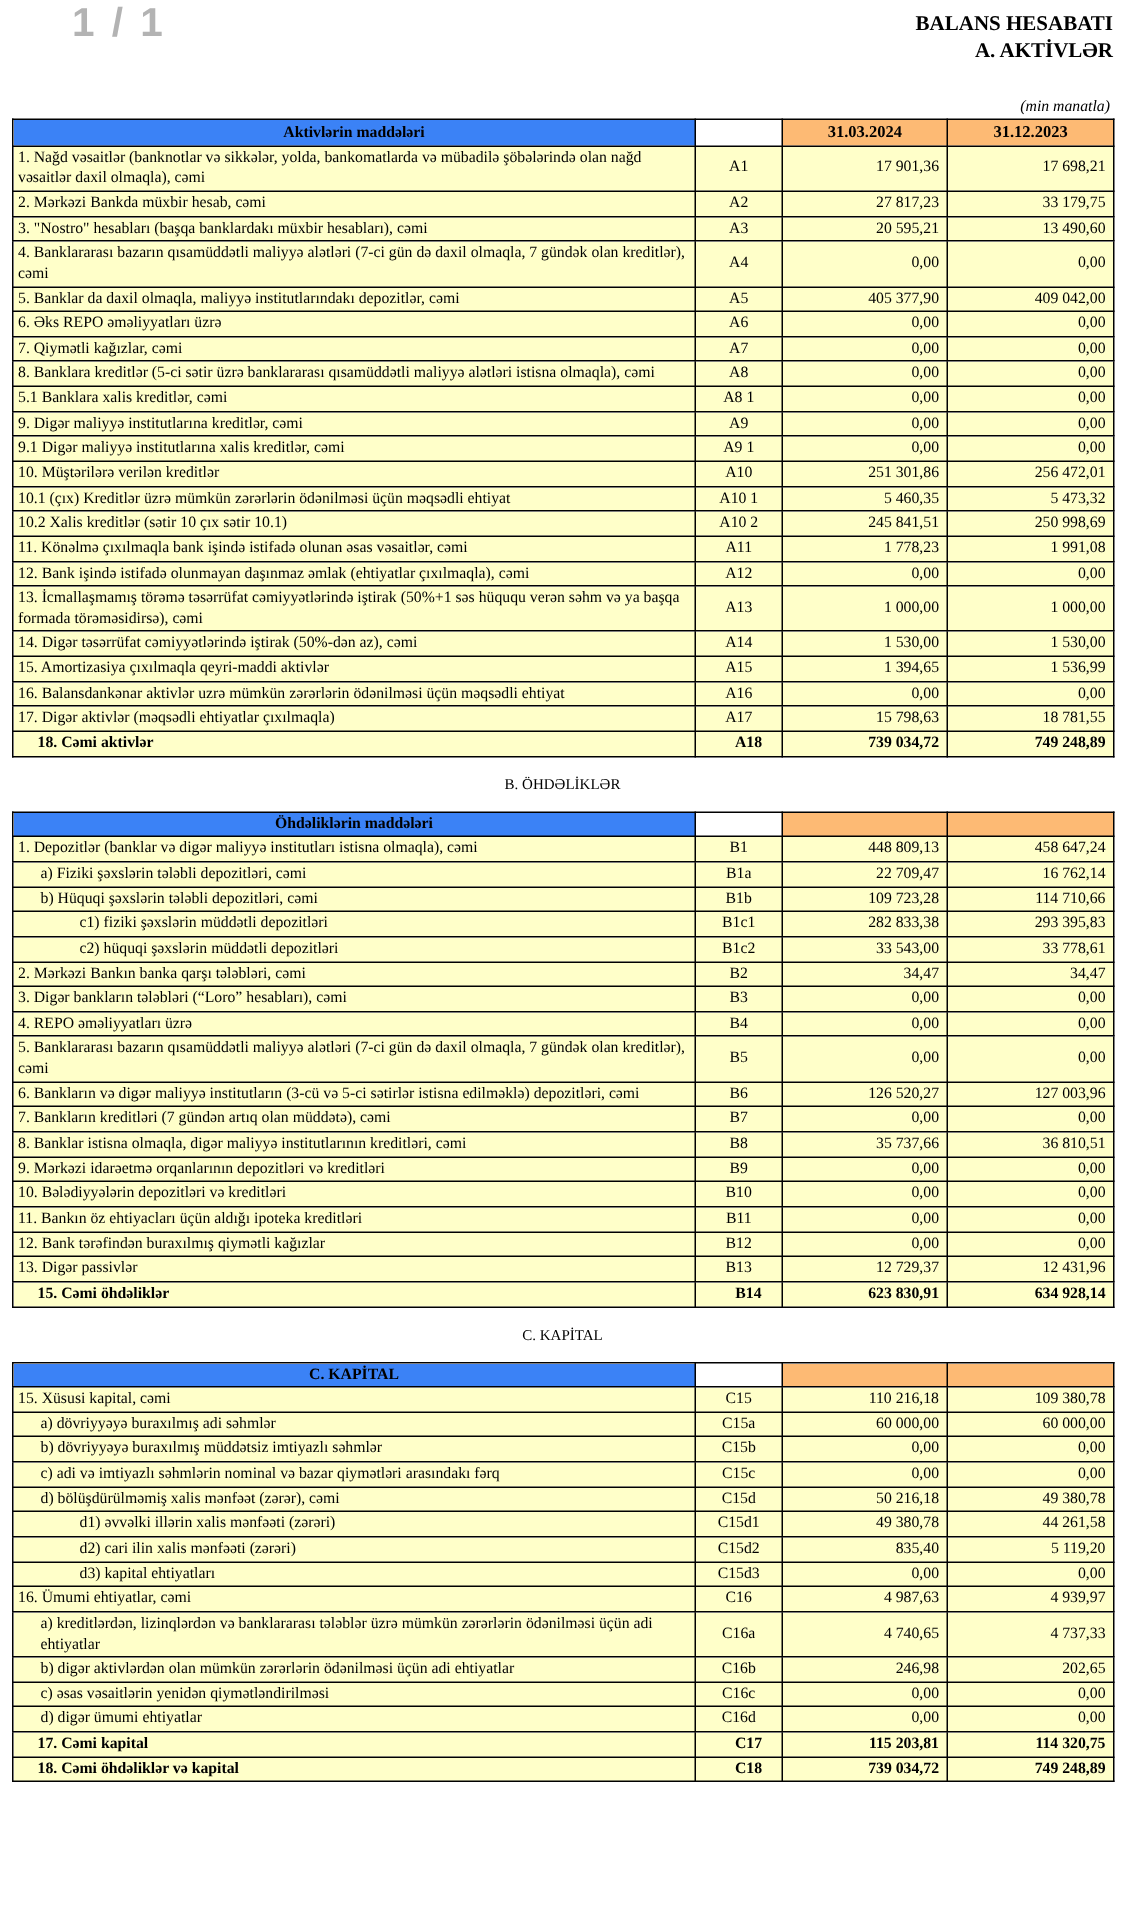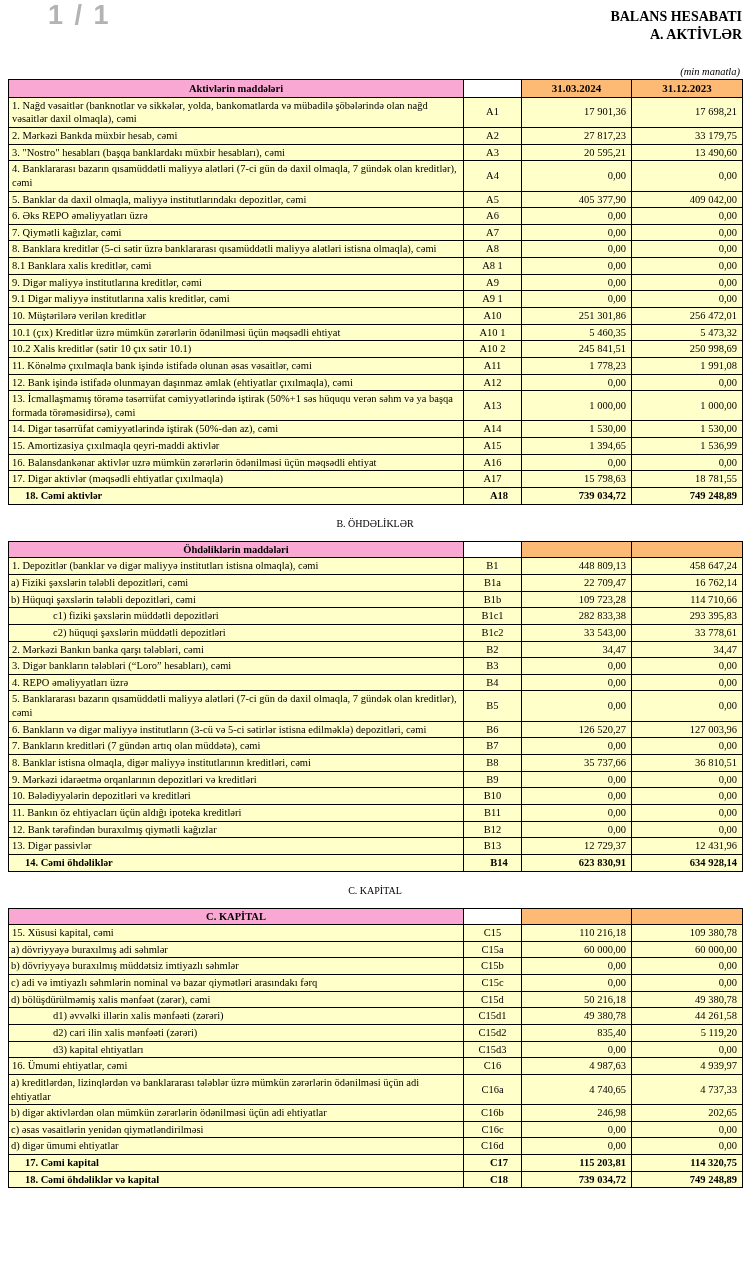--- a/index.html
+++ b/index.html
@@ -10,27 +10,27 @@
     font-family:"Liberation Sans","DejaVu Sans",sans-serif;
     font-size:27px;font-weight:bold;color:#b3b3b3;letter-spacing:2px;
   }
   .titles{text-align:right;padding-top:2px;}
   .title{font-weight:bold;font-size:14px;line-height:1.3;}
   .unit-note{text-align:right;font-style:italic;font-size:10.5px;margin:22px 2px 1px 0;}
   table{border-collapse:collapse;width:734px;table-layout:fixed;}
   td{border:1px solid #000;font-size:10.5px;line-height:1.3;padding:1px 3px;
      background:#ffffc9;vertical-align:middle;overflow:hidden;}
   td.lbl{text-align:left;}
-  td.ind1{padding-left:2px;}
+  td.ind1{padding-left:18px;}
   td.ind2{padding-left:44px;}
   td.code{text-align:center;}
   td.num{text-align:right;padding-right:5px;}
   tr.bold-row td{font-weight:bold;padding-left:16px;}
   thead td{font-weight:bold;text-align:center;}
-  td.hdr-desc{background:#f9a8d4;}
+  td.hdr-desc{background:#3b82f6;}
   td.hdr-code{background:#ffffff;}
   td.hdr-val{background:#fdba74;font-size:11px;}
   .section-title{text-align:center;font-weight:normal;font-size:10px;margin:13px 0 12px 0;}
   .tbl-wrap{margin-top:2px;}
 </style>
 </head>
 <body>
 
 <div class="page">
 
@@ -102,21 +102,21 @@
             <td class="num">0,00</td>
             <td class="num">0,00</td>
           </tr>
           <tr>
             <td class="lbl ind0">8. Banklara kreditlər (5-ci sətir üzrə banklararası qısamüddətli maliyyə alətləri istisna olmaqla), cəmi</td>
             <td class="code">A8</td>
             <td class="num">0,00</td>
             <td class="num">0,00</td>
           </tr>
           <tr>
-            <td class="lbl ind0">8.1 Banklara xalis kreditlər, cəmi</td>
+            <td class="lbl ind0">5.1 Banklara xalis kreditlər, cəmi</td>
             <td class="code">A8  1</td>
             <td class="num">0,00</td>
             <td class="num">0,00</td>
           </tr>
           <tr>
             <td class="lbl ind0">9. Digər maliyyə institutlarına kreditlər, cəmi</td>
             <td class="code">A9</td>
             <td class="num">0,00</td>
             <td class="num">0,00</td>
           </tr>
@@ -311,21 +311,21 @@
             <td class="num">0,00</td>
             <td class="num">0,00</td>
           </tr>
           <tr>
             <td class="lbl ind0">13. Digər passivlər</td>
             <td class="code">B13</td>
             <td class="num">12 729,37</td>
             <td class="num">12 431,96</td>
           </tr>
           <tr class="bold-row">
-            <td class="lbl ind0">14. Cəmi öhdəliklər</td>
+            <td class="lbl ind0">15. Cəmi öhdəliklər</td>
             <td class="code">B14</td>
             <td class="num">623 830,91</td>
             <td class="num">634 928,14</td>
           </tr>
         </tbody>
     </table>
   </div>
 
   <div class="section-title">C. KAPİTAL</div>
 

